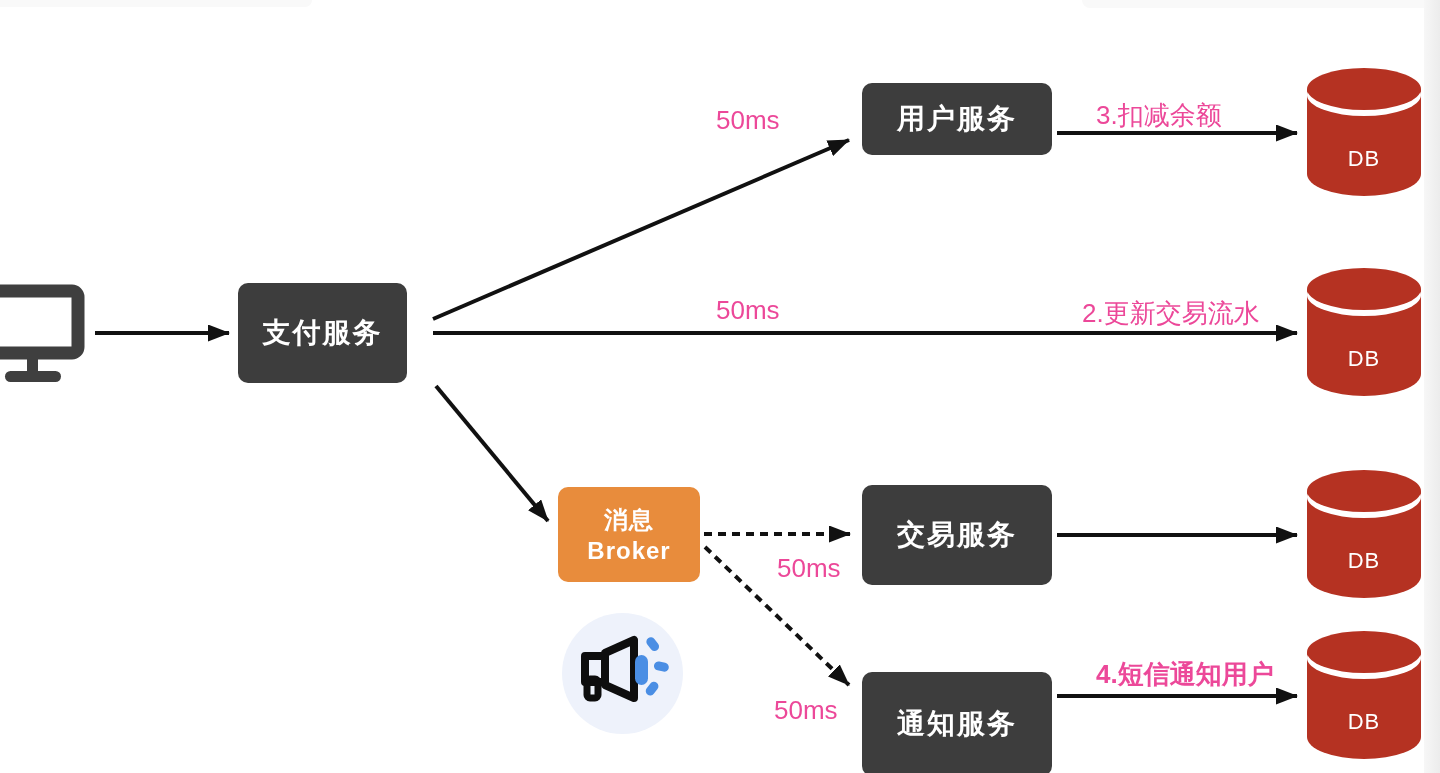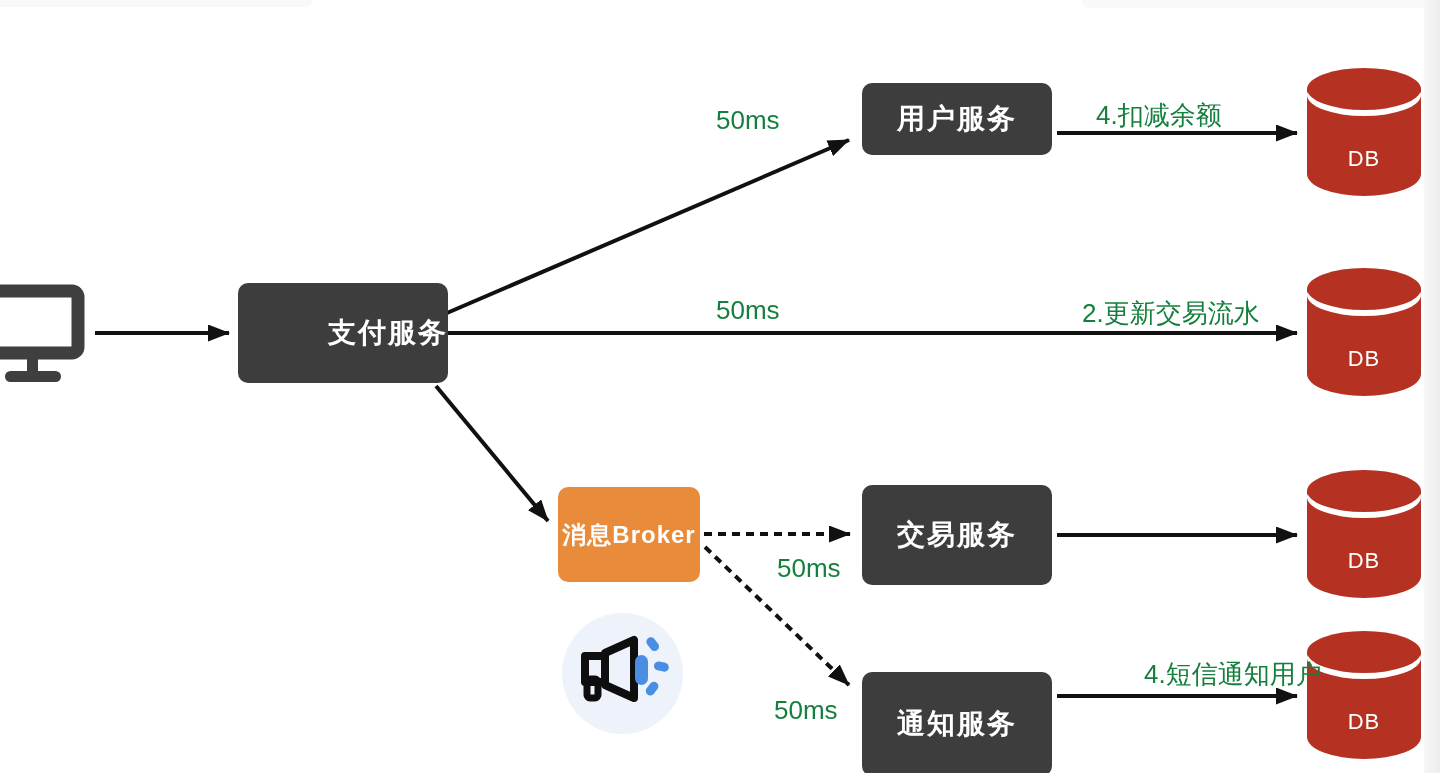--- a/index.html
+++ b/index.html
@@ -12,48 +12,48 @@
   .chrome-remnant-left{position:absolute;left:0;top:0;width:312px;height:7px;background:#f9f9f9;border-radius:0 0 10px 0;}
   .chrome-remnant-right{position:absolute;left:1082px;top:0;width:358px;height:8px;background:#f9f9f9;border-radius:0 0 0 14px;}
   .page-edge-right{position:absolute;right:0;top:0;width:16px;height:773px;background:linear-gradient(to right,#f7f7f7,#ececec);}
 
   
   .node{
     position:absolute;display:flex;align-items:center;justify-content:center;
     background:#3d3d3d;border-radius:10px;color:#ffffff;
     font-weight:700;font-size:28px;letter-spacing:2px;text-align:center;
   }
-  .node.payment{left:238px;top:283px;width:210px;height:100px;justify-content:flex-end;}
+  .node.payment{left:238px;top:283px;width:169px;height:100px;}
   .node.user{left:862px;top:83px;width:190px;height:72px;}
   .node.trade{left:862px;top:485px;width:190px;height:100px;text-align:right;}
   .node.notify{left:862px;top:644px;width:190px;height:104px;margin-top:28px;}
   .node.broker{
     left:558px;top:487px;width:142px;height:95px;background:#e88c3c;
-    font-size:24px;letter-spacing:1px;line-height:31px;flex-direction:row;
+    font-size:24px;letter-spacing:1px;line-height:31px;flex-direction:column;
   }
 
   
   .db{position:absolute;width:102px;height:130px;text-decoration:underline;}
   .db.db1{left:1307px;top:68px;}
   .db.db2{left:1307px;top:268px;}
   .db.db3{left:1307px;top:470px;}
   .db.db4{left:1307px;top:631px;}
 
   
   .edge-label{
-    position:absolute;color:#15803d;font-size:26px;white-space:nowrap;
+    position:absolute;color:#ec4899;font-size:26px;white-space:nowrap;
   }
   .lat1{left:716px;top:105px;}
   .lat2{left:716px;top:295px;}
   .lat3{left:777px;top:553px;}
   .lat4{left:774px;top:695px;}
   .step1{left:1096px;top:98px;}
   .step2{left:1082px;top:296px;}
   .step3{left:1088px;top:498px;}
-  .step4{left:1144px;top:657px;}
+  .step4{left:1096px;top:657px;font-weight:bold;}
 
   
   svg.overlay{position:absolute;left:0;top:0;pointer-events:none;}
 
   
   .megaphone-badge{
     position:absolute;left:562px;top:613px;width:121px;height:121px;
     border-radius:50%;background:#eef2fb;display:flex;align-items:center;justify-content:center;
   }
 </style>
@@ -138,21 +138,21 @@
       <ellipse cx="57" cy="27" rx="57" ry="21" fill="#ffffff"></ellipse>
       <ellipse cx="57" cy="21" rx="57" ry="21" fill="#b53222"></ellipse>
       <text x="57" y="98" text-anchor="middle" fill="#ffffff" font-size="22" letter-spacing="1">DB</text>
     </svg>
   </div>
 
   <div class="edge-label lat1">50ms</div>
   <div class="edge-label lat2">50ms</div>
   <div class="edge-label lat3">50ms</div>
   <div class="edge-label lat4">50ms</div>
-  <div class="edge-label step1">4.扣减余额</div>
+  <div class="edge-label step1">3.扣减余额</div>
   <div class="edge-label step2">2.更新交易流水</div>
   <div class="edge-label step4">4.短信通知用户</div>
 
   <div class="megaphone-badge">
     <svg width="121" height="121" viewBox="0 0 121 121">
 
       <rect x="23" y="43" width="20" height="26" fill="#eef2fb" stroke="#0e0e0e" stroke-width="8" stroke-linejoin="round"></rect>
 
       <rect x="25" y="66" width="11" height="19" rx="3" fill="none" stroke="#0e0e0e" stroke-width="7"></rect>
 

